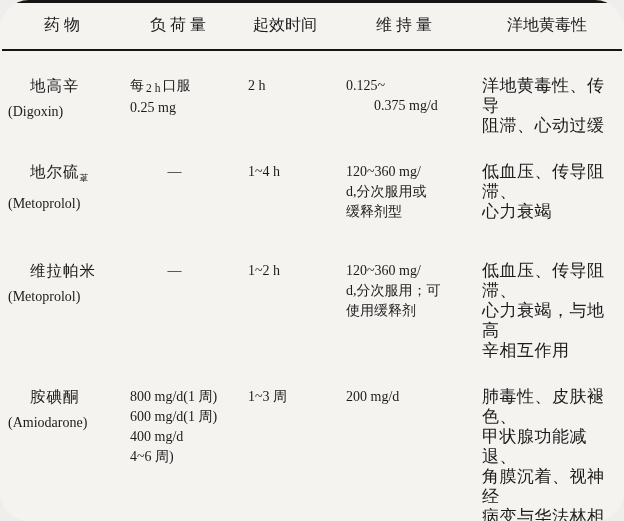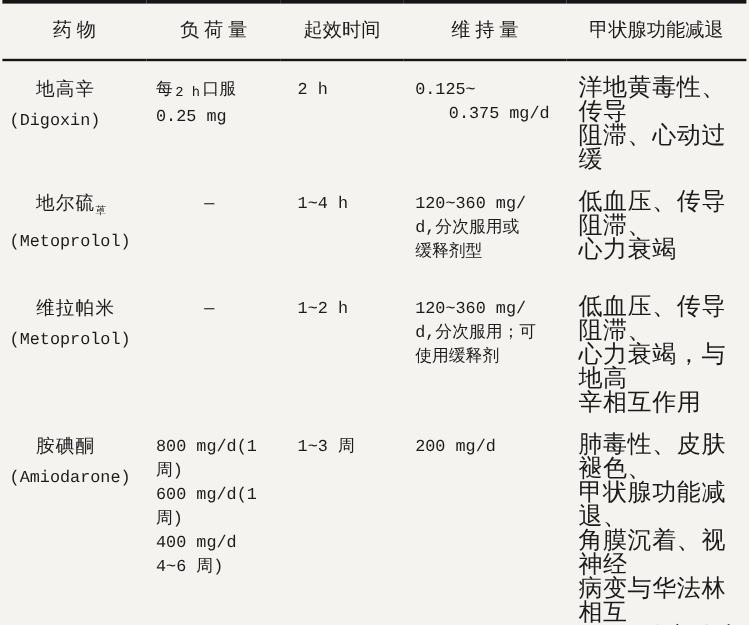--- a/index.html
+++ b/index.html
@@ -9,20 +9,21 @@
   }
   .scan-page {
     width: 624px;
     height: 521px;
     background: #f4f3f0;
     color: #1b1b1b;
     font-family: "Liberation Serif", "DejaVu Serif", serif;
     box-sizing: border-box;
     overflow: hidden;
     position: relative;
+    border-radius: 29px;
   }
   table.drug-table {
     border-collapse: collapse;
     table-layout: fixed;
     width: 620px;
     margin: 0 2px;
     border-top: 3px solid #151515;
     border-bottom: 4px solid #151515;
   }
   col.c1 { width: 120px; }
@@ -35,24 +36,23 @@
     font-size: 16px;
     text-align: center;
     vertical-align: middle;
     height: 40px;
     padding: 2px 0 4px 0;
     border-bottom: 2px solid #151515;
     white-space: nowrap;
   }
   tbody td {
     vertical-align: top;
-    padding-top: 14px;
+    padding-top: 25px;
     font-size: 14px;
     line-height: 20px;
-    font-family: Liberation Mono, monospace;
   }
   .row-digoxin td     { height: 58px; }
   .row-diltiazem td   { height: 73px; }
   .row-metoprolol td  { height: 69px; }
   .row-propranolol td { height: 67px; }
   .row-verapamil td   { height: 82px; }
   .row-amiodarone td  { height: 112px; }
 
   td.c-drug { padding-left: 6px; }
   td.c-drug .cn {
@@ -69,42 +69,42 @@
   .sub-char {
     font-size: 9px;
     vertical-align: -4px;
     letter-spacing: 0;
   }
   td.c-load { padding-left: 8px; }
   td.c-load .dash { display: block; text-align: center; padding-right: 14px; letter-spacing: 0; }
   .small-mid { font-size: 11.5px; vertical-align: -2px; margin: 0 2px; }
   td.c-onset { padding-left: 14px; }
   td.c-maint { padding-left: 10px; padding-right: 4px; }
-  td.c-adv   { padding-left: 10px; padding-right: 2px; font-size: 20px; letter-spacing: 0.5px; }
+  td.c-adv   { padding-left: 10px; padding-right: 2px; font-size: 17px; letter-spacing: 0.5px; }
   .pre { white-space: pre-line; }
 </style>
 </head>
 <body>
 
 <div class="scan-page">
   <table class="drug-table">
     <colgroup>
       <col class="c1">
         <col class="c2">
         <col class="c3">
         <col class="c4">
         <col class="c5">
     </colgroup>
     <thead>
       <tr>
         <th>药  物</th>
         <th>负 荷 量</th>
         <th>起效时间</th>
         <th>维 持 量</th>
-        <th>甲状腺功能减退</th>
+        <th>洋地黄毒性</th>
       </tr>
     </thead>
     <tbody>
 
       <tr class="row-digoxin">
         <td class="c-drug">
           <div class="cn">地高辛</div>
           <div class="en">(Digoxin)</div>
         </td>
         <td class="c-load">

